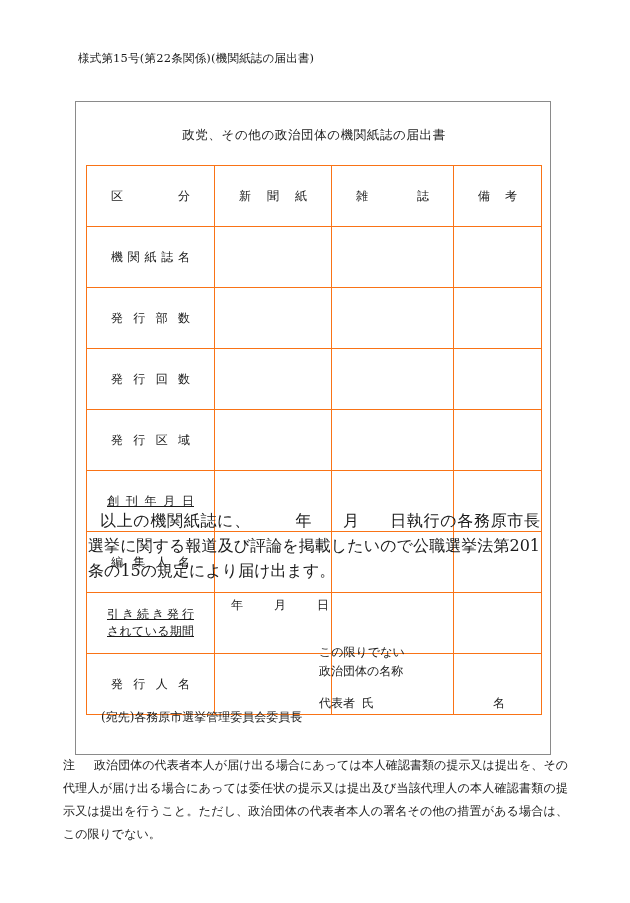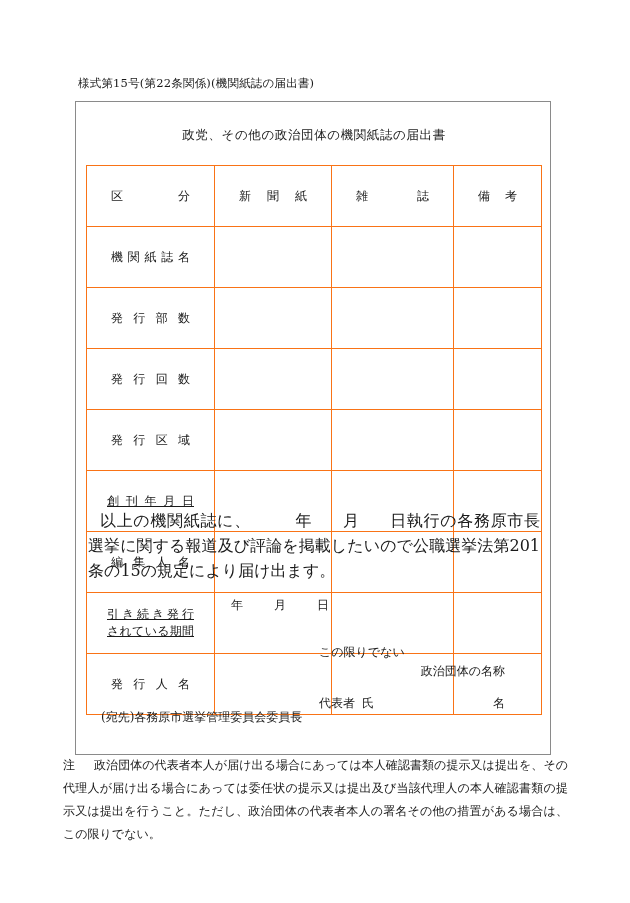--- a/index.html
+++ b/index.html
@@ -13,21 +13,21 @@
     position: relative;
     font-family: "DejaVu Serif", "Liberation Serif", serif;
     color: #1a1a1a;
     overflow: hidden;
   }
 
   
   #form-number {
     position: absolute;
     left: 78px;
-    top: 76px;
+    top: 51px;
     font-size: 11.5px;
     letter-spacing: 0.2px;
     white-space: nowrap;
     text-align: right;
   }
 
   
   #form-box {
     position: absolute;
     left: 75px;
@@ -111,21 +111,21 @@
   #date-line .sp { display: inline-block; width: 31px; }
 
   
   #signature-block {
     position: absolute;
     left: 243px;
     top: 541px;
     font-size: 12px;
     line-height: 18px;
   }
-  #org-name-line2 { margin-top: 1px; text-align: right; }
+  #org-name-line2 { margin-top: 1px; }
   #rep-line {
     margin-top: 14px;
     width: 186px;
     display: flex;
     justify-content: space-between;
   }
   #rep-label-sp { display: inline-block; width: 7px; }
 
   
   #addressee {

